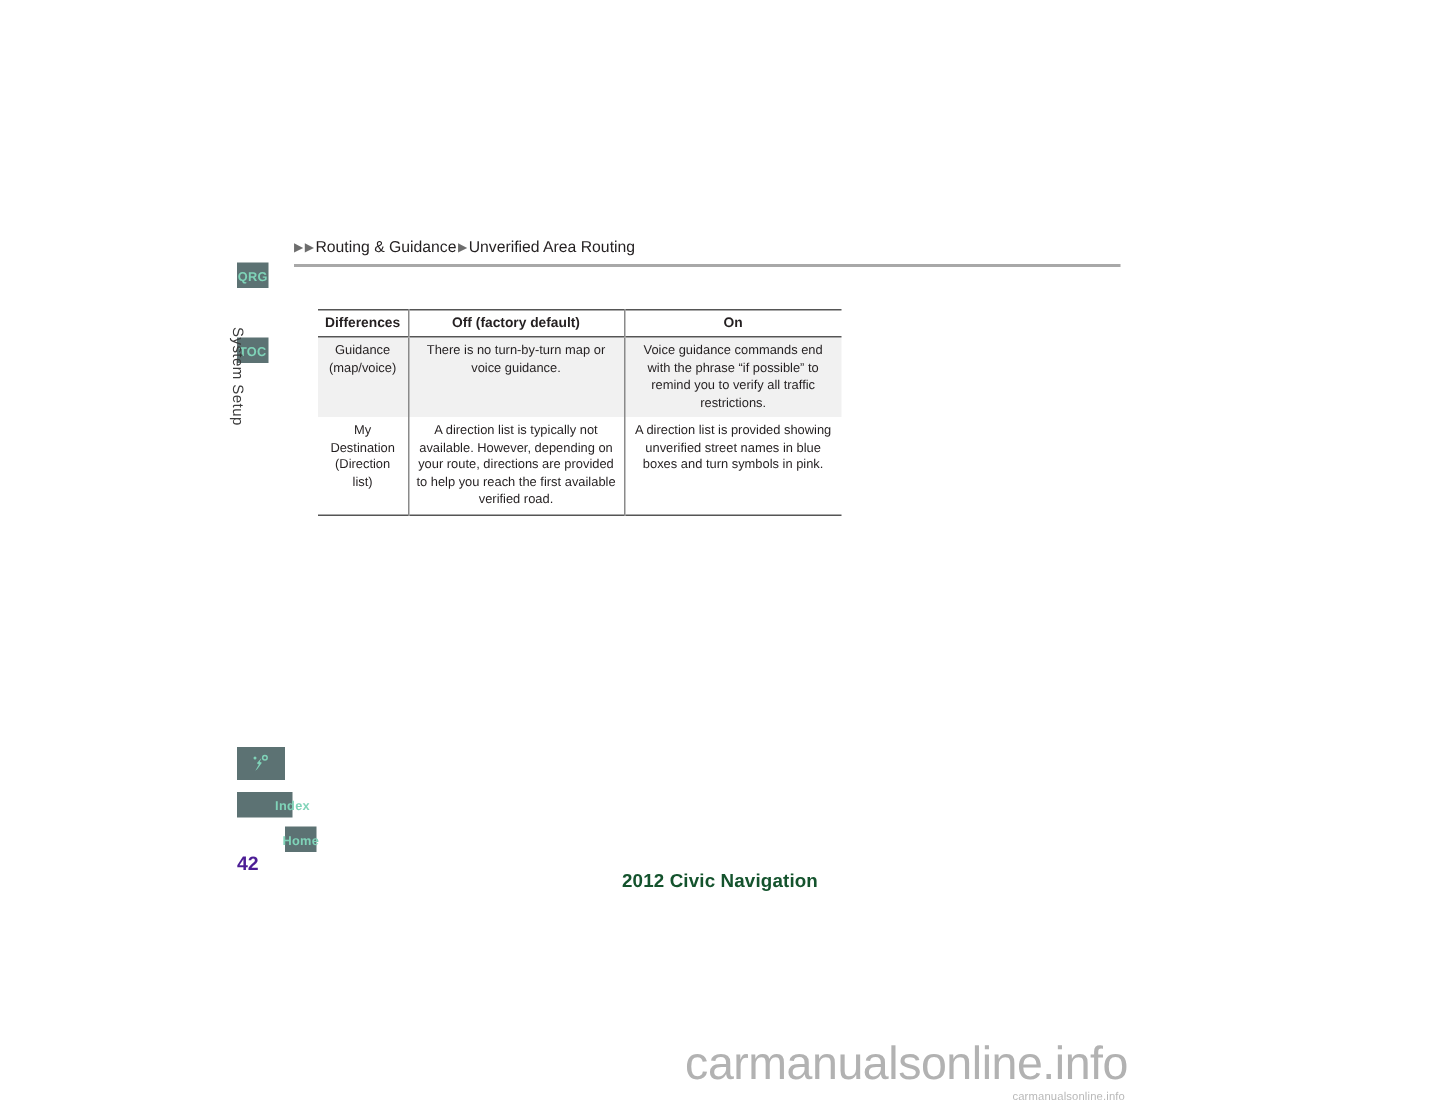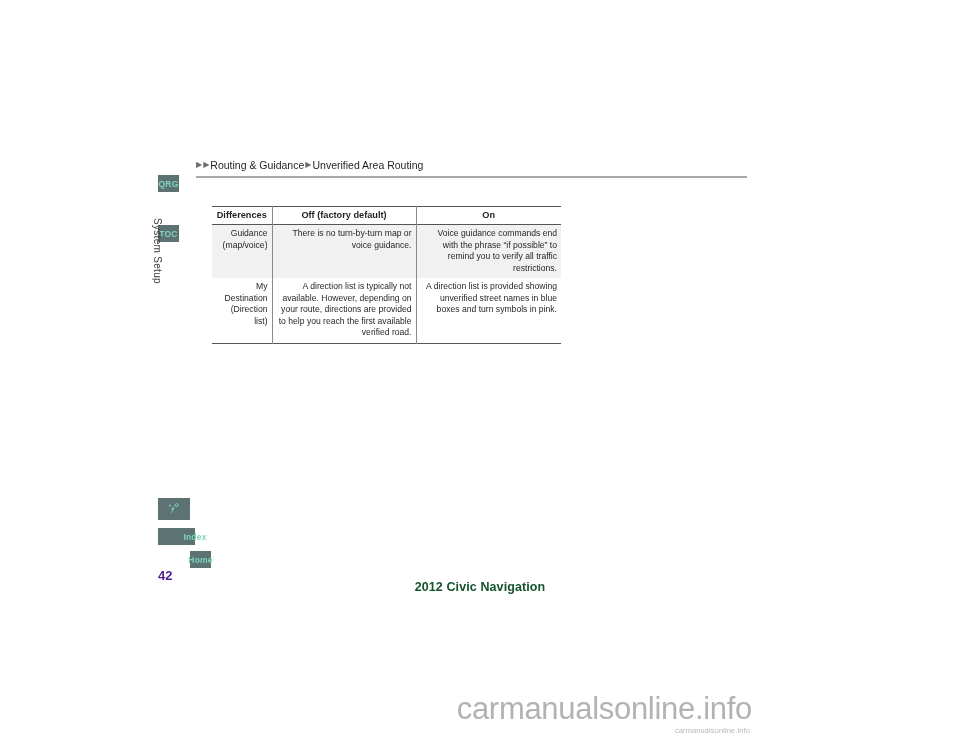--- a/index.html
+++ b/index.html
@@ -139,21 +139,21 @@
     font-size: 8.6px;
     color: #231f20;
     margin-left: 16px;
   }
 
   .diff-table th,
   .diff-table td {
     vertical-align: top;
     padding: 3px 4px 4px 4px;
     line-height: 1.34;
-    text-align: right;
+    text-align: center;
   }
 
   .diff-table thead th {
     text-align: center;
     font-size: 9.2px;
     font-weight: bold;
     padding-top: 2px;
     padding-bottom: 3px;
   }
 

